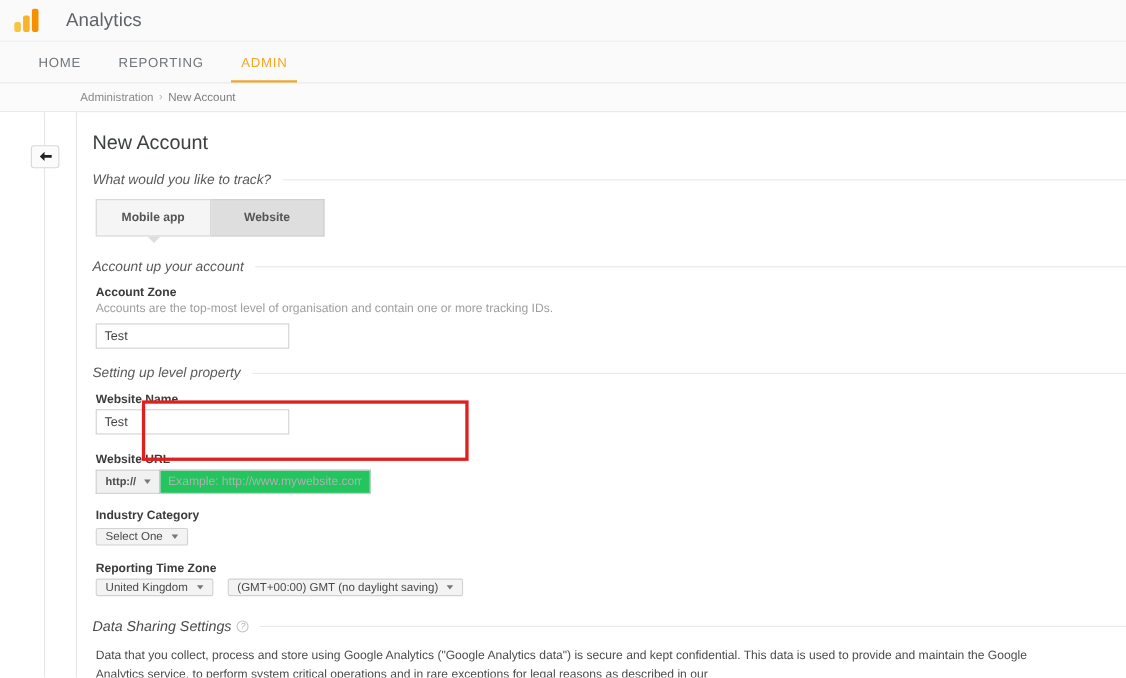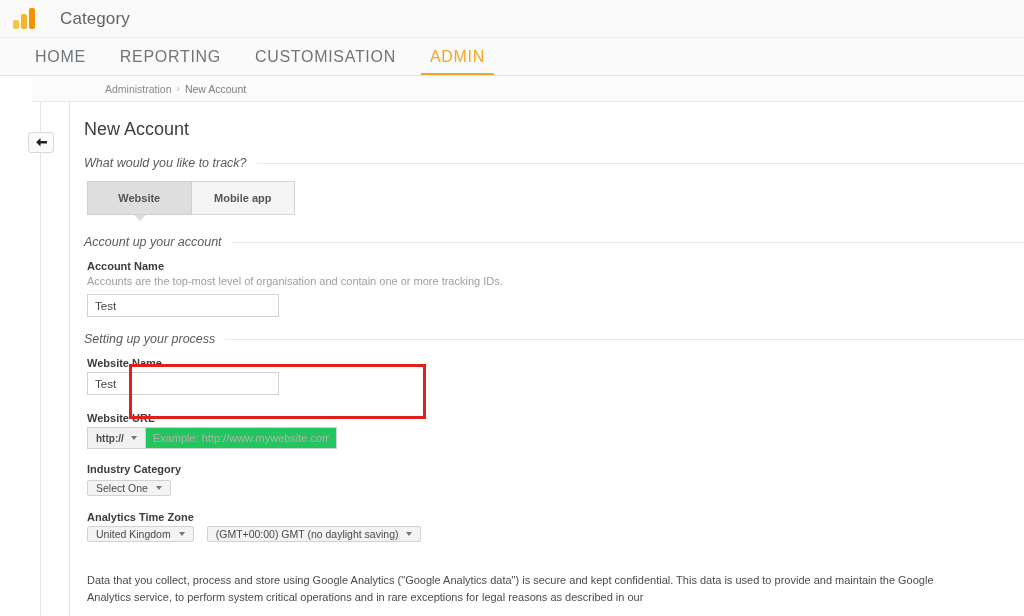--- a/index.html
+++ b/index.html
@@ -37,21 +37,21 @@
     background: #fafafa;
     border-bottom: 1px solid #e4e4e4;
     display: flex;
     align-items: stretch;
     padding-left: 18px;
   }
   .nav-tab {
     display: flex;
     align-items: center;
     padding: 0 17px;
-    font-size: 16px;
+    font-size: 12px;
     letter-spacing: .7px;
     color: #70757a;
     cursor: pointer;
     position: relative;
   }
   .nav-tab.active { color: #f5a623; }
   .nav-tab.active::after {
     content: "";
     position: absolute;
     left: 8px; right: 8px; bottom: 0;
@@ -60,21 +60,20 @@
   }
 
   
   .breadcrumb-bar {
     height: 26px;
     background: #fbfbfb;
     border-bottom: 1px solid #e8e8e8;
     display: flex;
     align-items: center;
     padding-left: 73px;
-    margin-left: 32px;
   }
   .crumb {
     font-size: 10.5px;
     color: #8a8a8a;
     cursor: pointer;
   }
   .crumb-sep {
     font-size: 10px;
     color: #b5b5b5;
     margin: 0 5px;
@@ -195,21 +194,21 @@
     font-weight: bold;
     color: #3c3c3c;
     margin: 0 0 3px 3px;
   }
   .field-hint {
     font-size: 11px;
     color: #9e9e9e;
     margin: 0 0 7px 3px;
   }
   .text-input {
-    width: 192px;
+    width: 176px;
     height: 23px;
     border: 1px solid #d2d2d2;
     background: #fff;
     font-size: 11.5px;
     color: #444;
     padding: 0 7px;
     margin-left: 3px;
     font-family: "Liberation Sans", sans-serif;
     outline: none;
   }
@@ -303,27 +302,26 @@
 </style>
 </head>
 <body>
 
 <div class="brandbar">
   <svg class="ga-logo" viewBox="0 0 26 24">
     <rect x="1" y="13" width="6" height="9" rx="2" fill="#f9c440"></rect>
     <rect x="9" y="7" width="6" height="15" rx="2" fill="#f7b32b"></rect>
     <rect x="17" y="1" width="6" height="21" rx="2" fill="#f59000"></rect>
   </svg>
-  <span class="brand-title">Category</span>
+  <span class="brand-title">Analytics</span>
 </div>
 
 <div class="navbar">
   <div class="nav-tab">HOME</div>
   <div class="nav-tab">REPORTING</div>
-  <div class="nav-tab">CUSTOMISATION</div>
   <div class="nav-tab active">ADMIN</div>
 </div>
 
 <div class="breadcrumb-bar">
   <span class="crumb">Administration</span>
   <span class="crumb-sep">›</span>
   <span class="crumb current">New Account</span>
 </div>
 
 <div class="page">
@@ -341,40 +339,40 @@
 
     <h1 class="page-title">New Account</h1>
 
     
     <div class="sec-head">
       <span class="label">What would you like to track?</span>
       <span class="rule"></span>
     </div>
 
     <div class="track-tabs">
+      <div class="track-tab">Mobile app</div>
       <div class="track-tab selected">Website</div>
-      <div class="track-tab">Mobile app</div>
       <span class="track-caret"></span>
     </div>
 
     
     <div class="sec-head">
       <span class="label">Account up your account</span>
       <span class="rule"></span>
     </div>
 
-    <div class="field-label">Account Name</div>
+    <div class="field-label">Account Zone</div>
     <div class="field-hint">Accounts are the top-most level of organisation and contain one or more tracking IDs.</div>
     <input class="text-input" type="text" value="Test" style="">
 
     <div class="group-gap"></div>
 
     
     <div class="sec-head">
-      <span class="label">Setting up your process</span>
+      <span class="label">Setting up level property</span>
       <span class="rule"></span>
     </div>
 
     <div class="field-label">Website Name</div>
     <input class="text-input" type="text" value="Test" style="">
 
     <div style="height:17px"></div>
 
     <div class="field-label">Website URL</div>
     <div class="url-row">
@@ -388,35 +386,40 @@
     <div style="height:14px"></div>
 
     <div class="field-label">Industry Category</div>
     <div class="dd normal">
       <span>Select One</span>
       <span class="arrow"></span>
     </div>
 
     <div style="height:15px"></div>
 
-    <div class="field-label">Analytics Time Zone</div>
+    <div class="field-label">Reporting Time Zone</div>
     <div class="tz-row">
       <div class="dd normal">
         <span>United Kingdom</span>
         <span class="arrow"></span>
       </div>
       <div class="dd normal">
         <span>(GMT+00:00) GMT (no daylight saving)</span>
         <span class="arrow"></span>
       </div>
     </div>
 
     <div style="height:20px"></div>
 
     
+    <div class="sec-head">
+      <span class="label" style="font-size:13px;color:#4a4a4a">Data Sharing Settings</span>
+      <span class="helpicon">?</span>
+      <span class="rule"></span>
+    </div>
 
     <p class="ds-para">
       <span>Data that you collect, process and store using Google Analytics ("Google Analytics data") is secure and kept confidential. This data is used to provide and maintain the Google Analytics service, to perform system critical operations and in rare exceptions for legal reasons as described in our </span>
     </p>
 
     
 
     
     <div class="redbox"></div>
 

